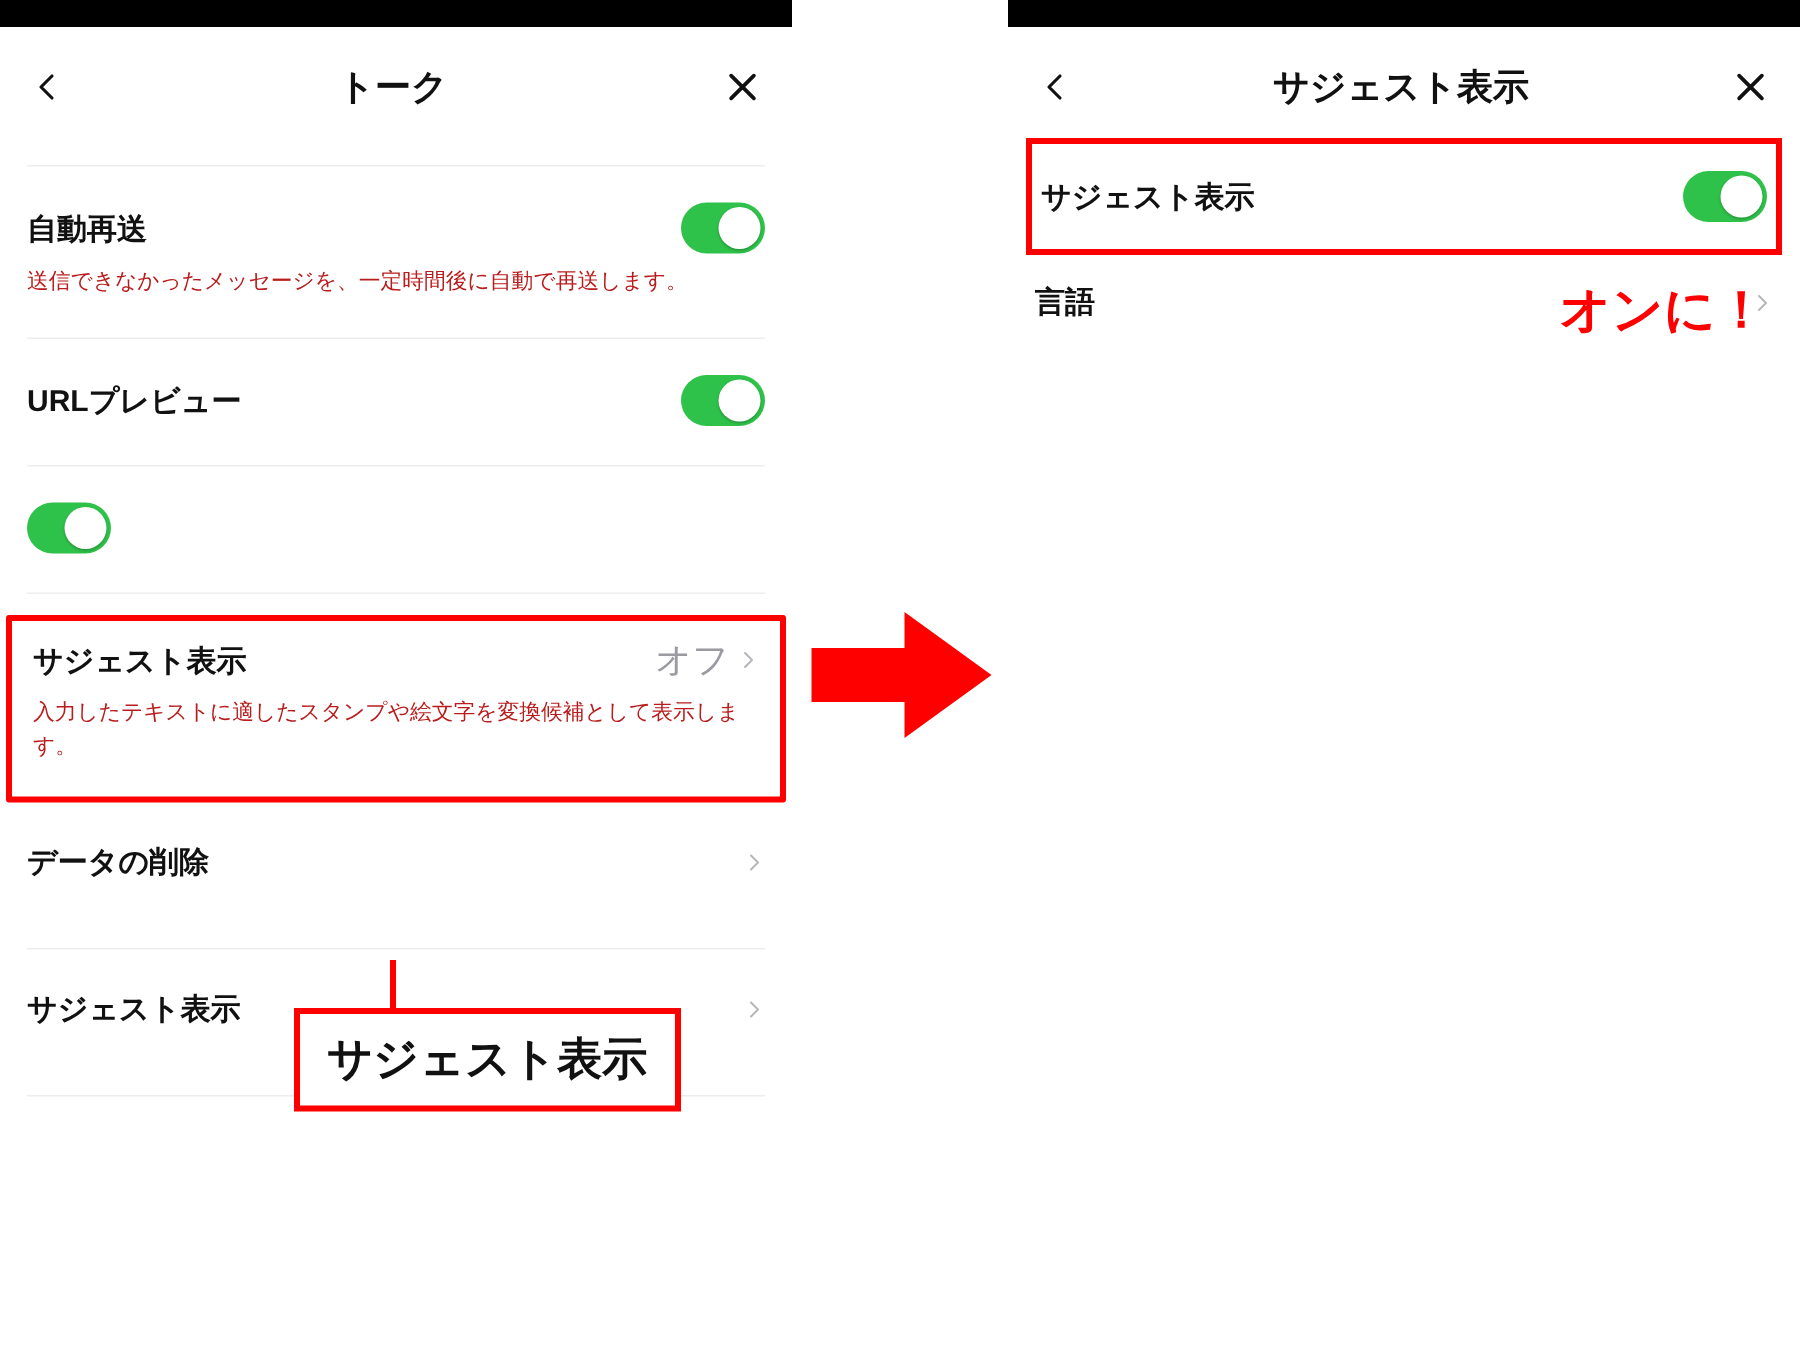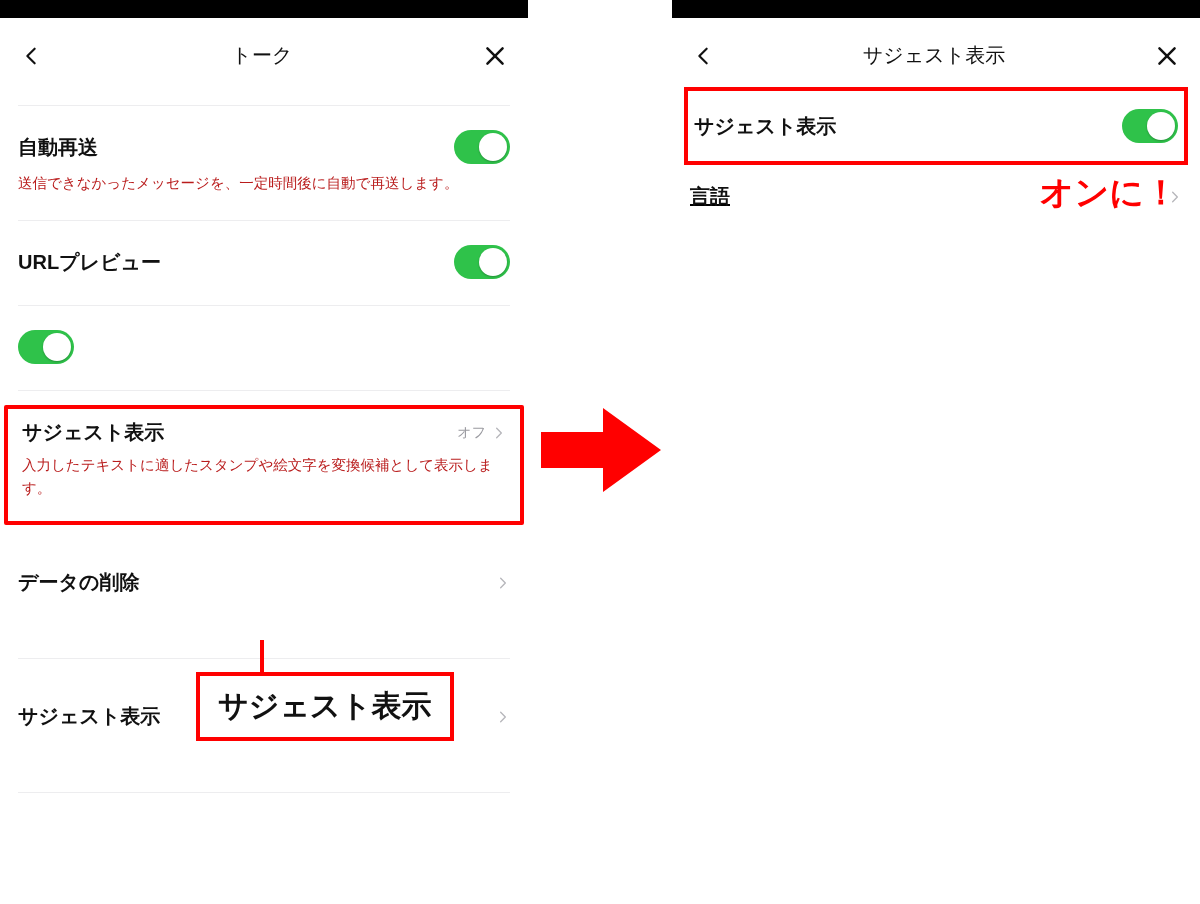--- a/index.html
+++ b/index.html
@@ -33,22 +33,22 @@
     border-radius:22px 22px 0 0;
   }
 
   .header {
     display: flex;
     align-items: center;
     justify-content: space-between;
     padding: 24px 20px 18px;
   }
   .header .title {
-    font-size: 20px;
-    font-weight: 400;
+    font-size: 24px;
+    font-weight: 700;
     color: #111;
   }
   .chev-back {
     width: 22px; height: 22px;
   }
   .close-x {
     width: 26px; height: 26px;
   }
   .icon-stroke { stroke:#111; stroke-width:2.3; fill:none; stroke-linecap:round; stroke-linejoin:round; }
 
@@ -94,26 +94,26 @@
     background:#fff;
     border-radius:50%;
     top:3px; right:3px;
     box-shadow:0 1px 2px rgba(0,0,0,.25);
   }
 
   .nav-row {
     display:flex;
     align-items:center;
     justify-content:space-between;
-    padding: 44px 0;
+    padding: 26px 0;
   }
   .nav-row .row-title { font-weight:700; }
   .nav-value {
     color:#9a9aa0;
-    font-size:14px;
+    font-size:24px;
     margin-right:6px;
   }
   .chev-right { width:14px; height:14px; }
   .nav-right { display:flex; align-items:center; }
 
   .red-box {
     border: 4px solid #ff0000;
     border-radius: 2px;
   }
   .callout-label {
@@ -264,23 +264,23 @@
 
     <div class="right-highlight">
       <div class="row" style="padding:18px 0;">
         <div class="row-head">
           <div class="row-title">サジェスト表示</div>
           <div class="toggle"></div>
         </div>
       </div>
     </div>
 
-    <div class="nav-row" style="padding:18px 0;text-decoration:underline;">
+    <div class="nav-row" style="padding:18px 0;">
       <div class="row-title">言語</div>
       <svg class="chev-right" viewBox="0 0 24 24">
         <polyline class="icon-stroke" style="stroke:#b6b6bb" points="8 4 16 12 8 20"></polyline>
       </svg>
     </div>
 
   </div>
 
-  <div class="annot-text" style="right:22px; top:170px;font-family:Liberation Serif, serif;">オンに！</div>
+  <div class="annot-text" style="right:22px; top:184px;font-family:Liberation Serif, serif;">オンに！</div>
 </div>
 
 </body></html>

